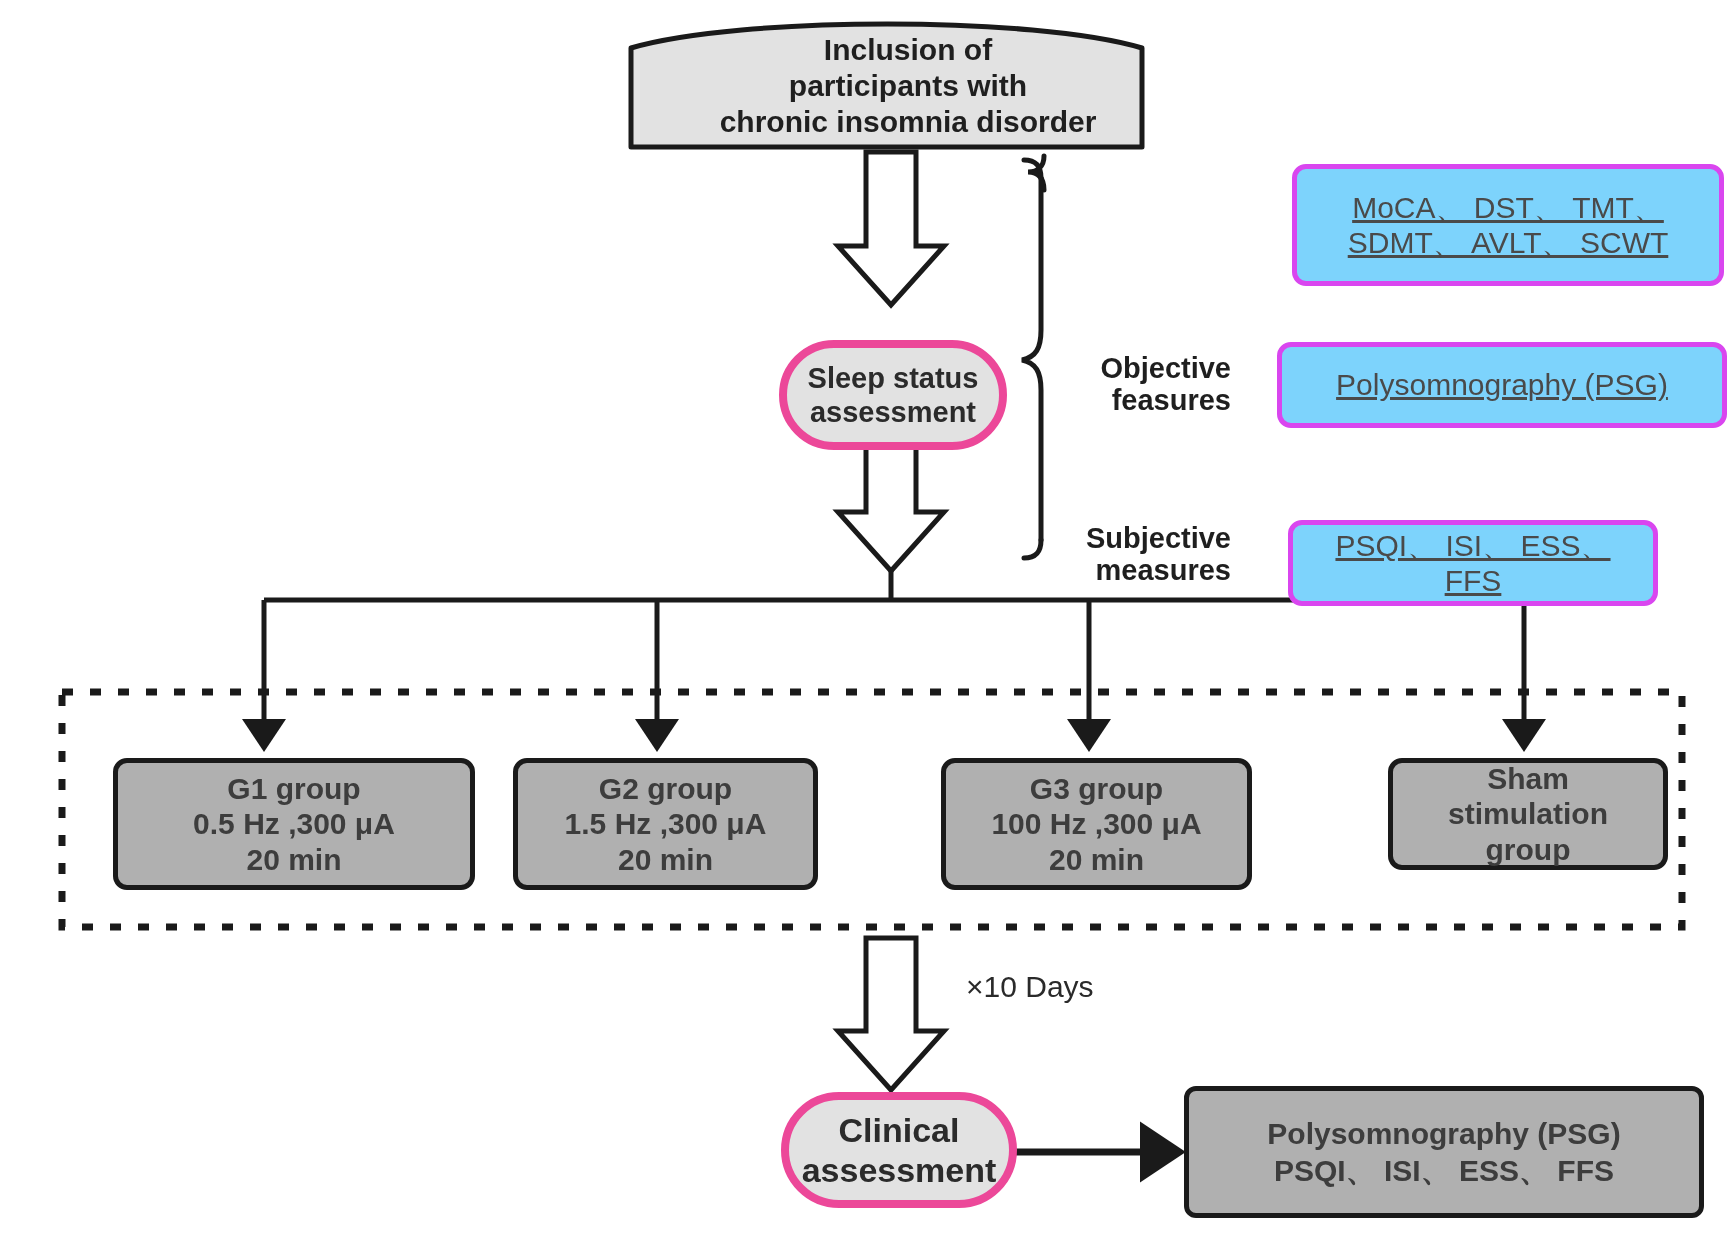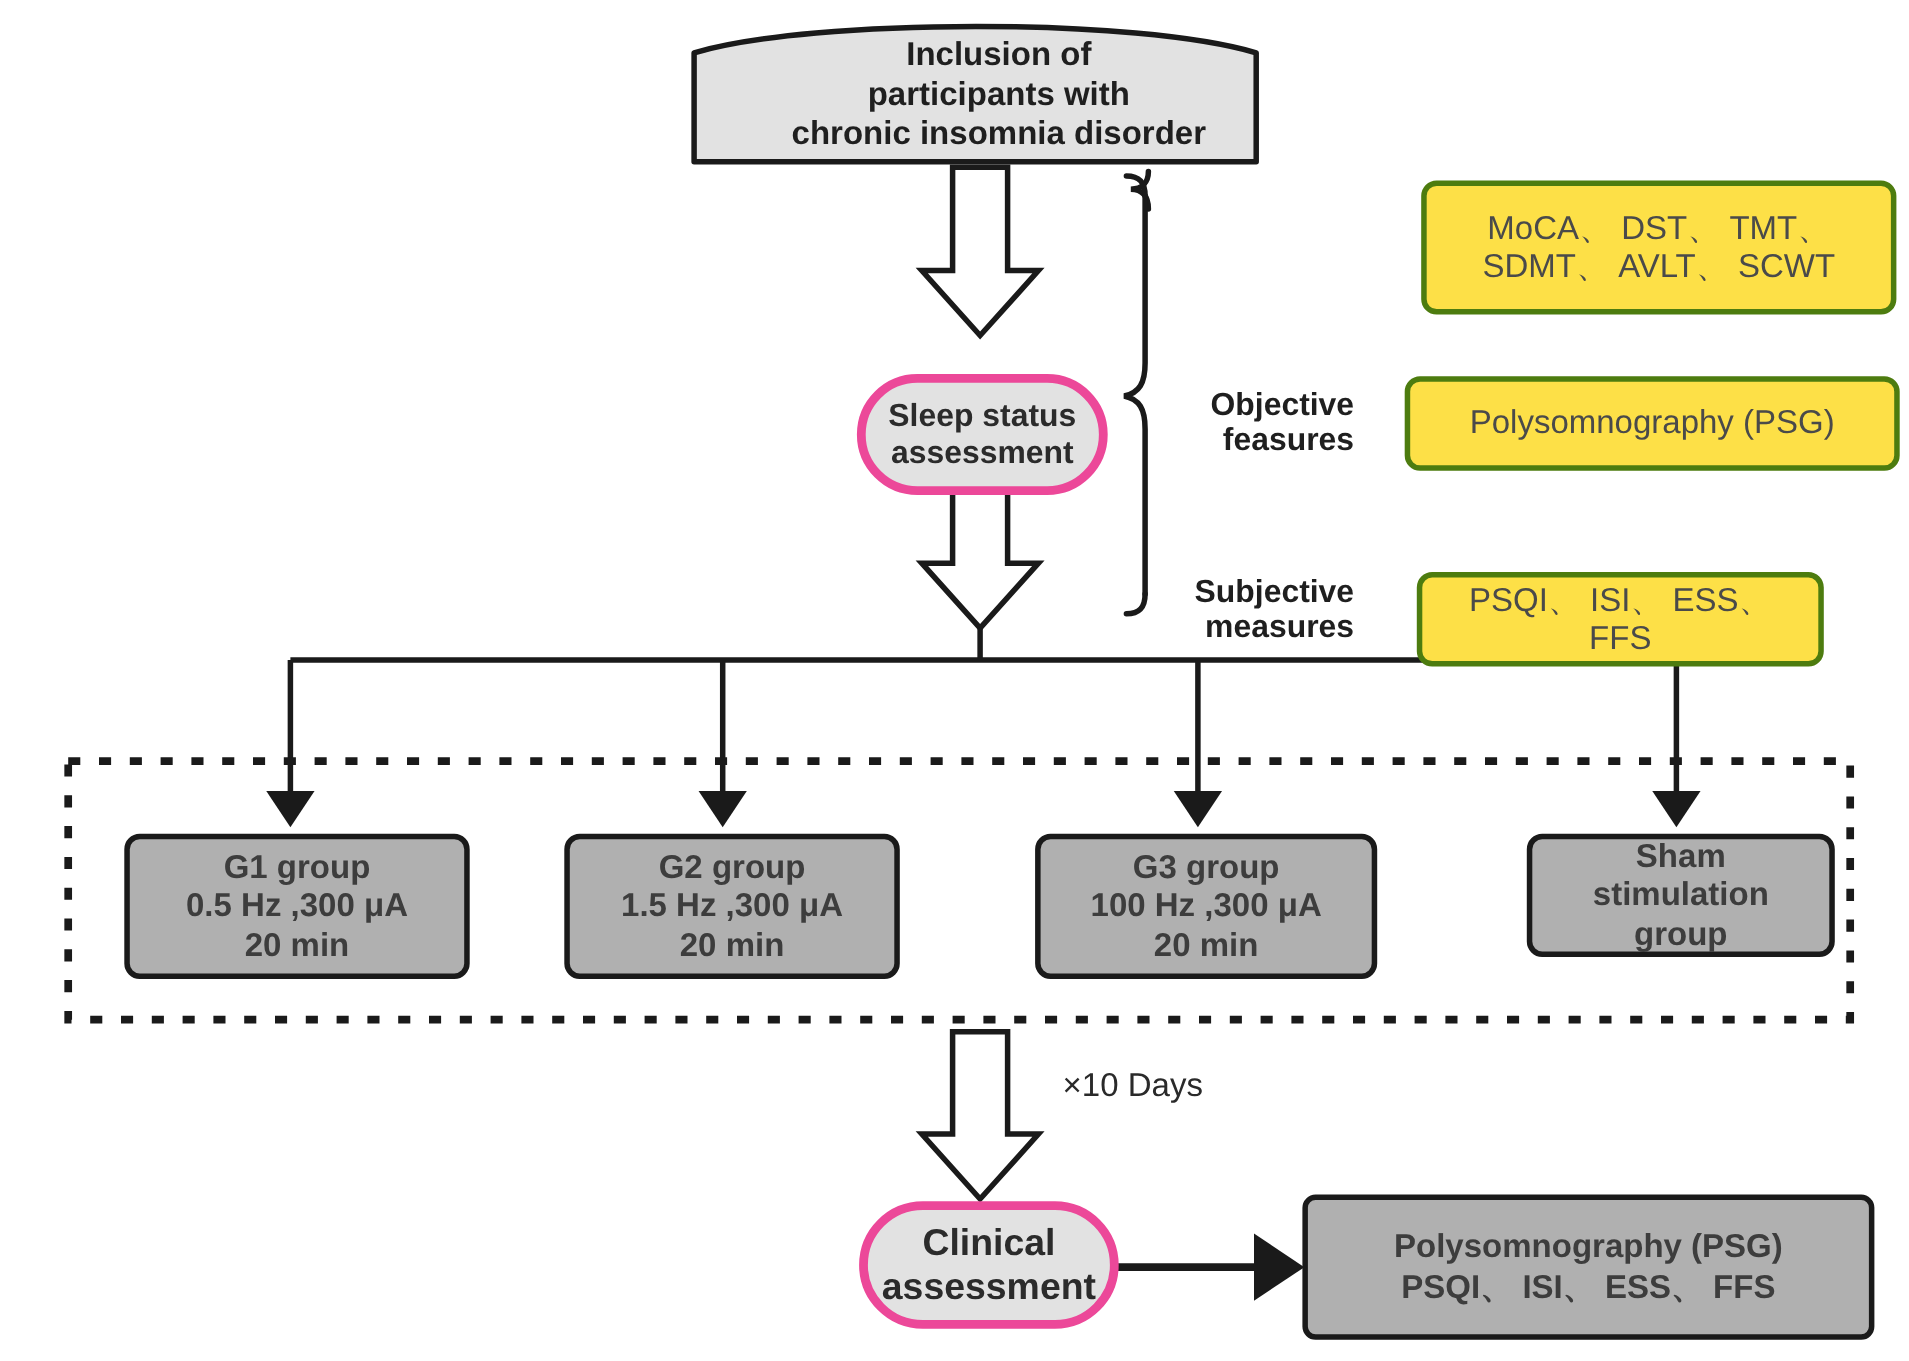--- a/index.html
+++ b/index.html
@@ -42,23 +42,24 @@
   
   .node-light {
     background: #e2e2e2;
     border: 8px solid #ec4899;
     color: #2b2b2b;
     font-weight: bold;
   }
 
   
   .node-grey {
-    background: #fde047;
-    border: 5px solid #4d7c0f;
+    background: #7dd3fc;
+    border: 5px solid #d946ef;
     color: #4a4a4a;
+    text-decoration: underline;
   }
 
   .node-darkgrey {
     background: #b0b0b0;
     border: 5px solid #1a1a1a;
     color: #3d3d3d;
     font-weight: bold;
   }
 
   
@@ -161,21 +162,21 @@
   <div class="side-label" style="left:1064px; top:352px; width:167px;">Objective
 feasures</div>
 
   <div class="node node-grey" style="left:1292px; top:164px; width:432px; height:122px; border-radius:14px; font-size:30px; padding:0 16px;">MoCA、 DST、 TMT、
 SDMT、 AVLT、 SCWT</div>
 
   <div class="node node-grey" style="left:1277px; top:342px; width:450px; height:86px; border-radius:14px; font-size:30px; padding:0 16px;">Polysomnography (PSG)</div>
 
   <div class="node node-grey" style="left:1288px; top:520px; width:370px; height:86px; border-radius:14px; font-size:30px; padding:0 16px;">PSQI、 ISI、 ESS、 FFS</div>
 
-  <div class="node node-darkgrey" style="left:113px; top:758px; width:314px; height:132px; border-radius:14px; font-size:30px;">G1 group
+  <div class="node node-darkgrey" style="left:113px; top:758px; width:362px; height:132px; border-radius:14px; font-size:30px;">G1 group
 0.5 Hz ,300 μA
 20 min</div>
 
   <div class="node node-darkgrey" style="left:513px; top:758px; width:305px; height:132px; border-radius:14px; font-size:30px;">G2 group
 1.5 Hz ,300 μA
 20 min</div>
 
   <div class="node node-darkgrey" style="left:941px; top:758px; width:311px; height:132px; border-radius:14px; font-size:30px;">G3 group
 100 Hz ,300 μA
 20 min</div>

